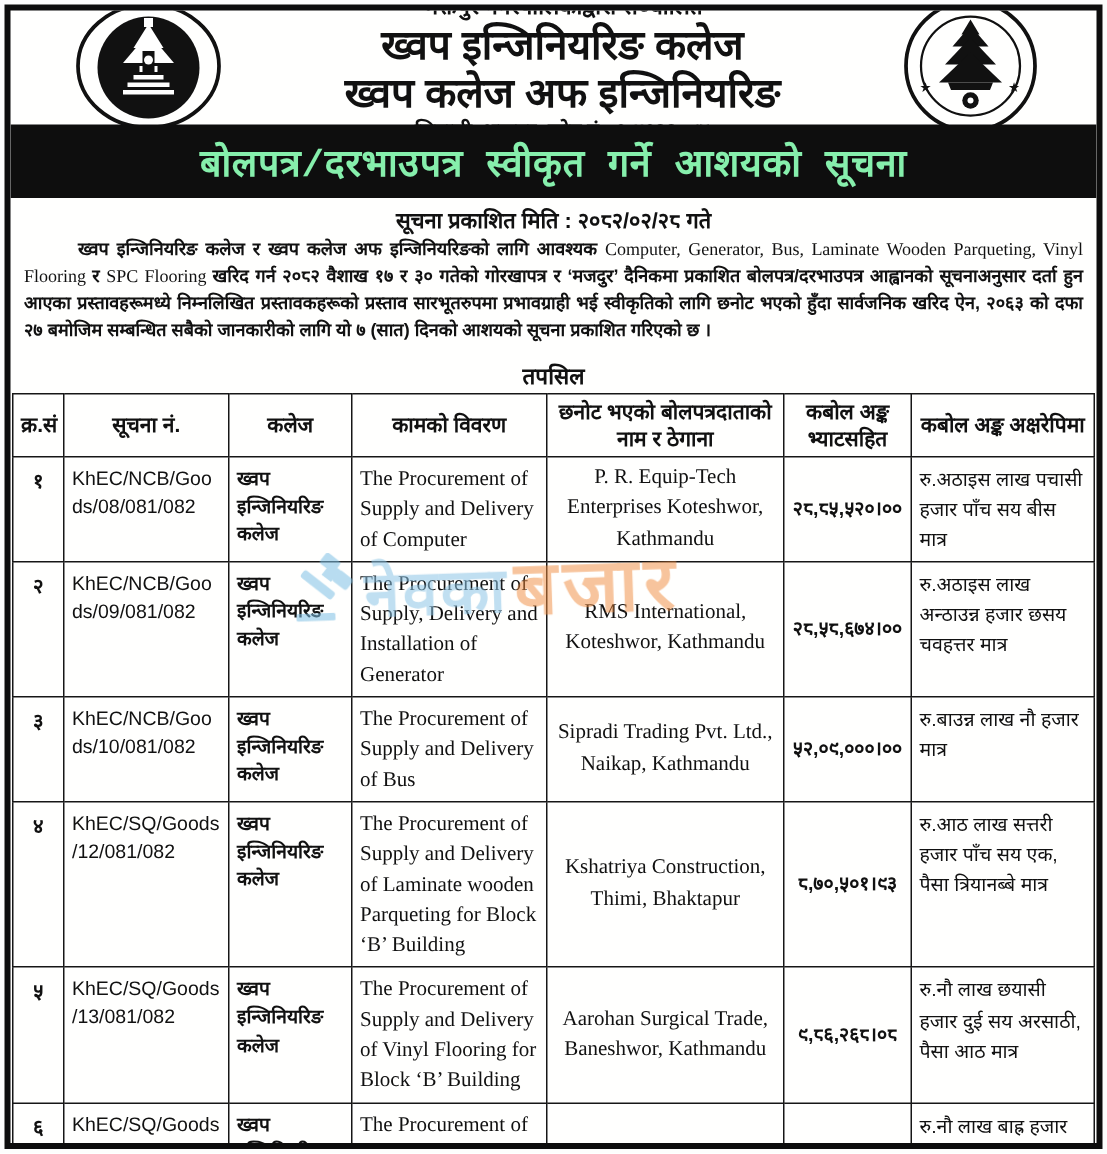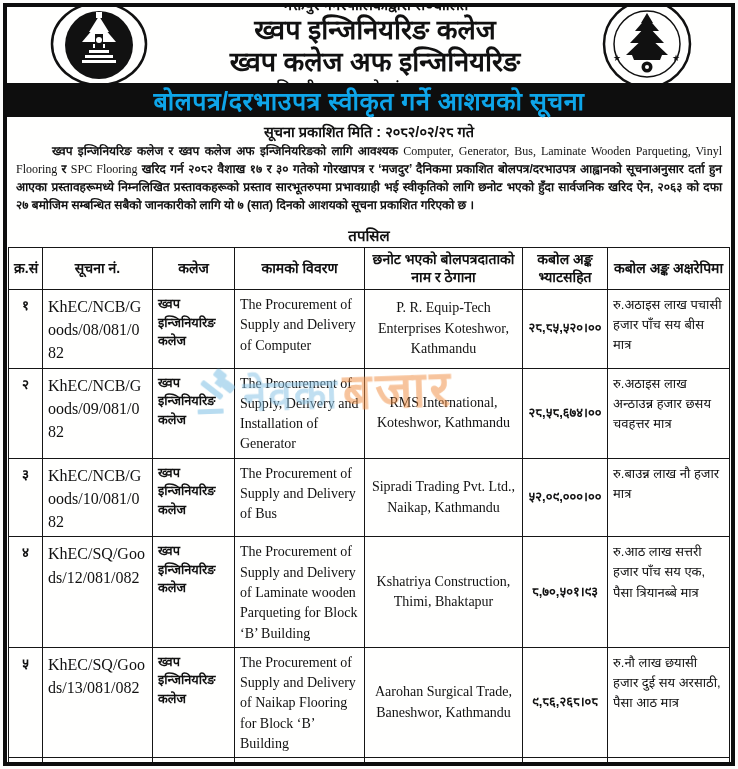--- a/index.html
+++ b/index.html
@@ -11,21 +11,21 @@
   
   .masthead { display:flex; align-items:center; justify-content:space-between; padding:3px 38px 1px 42px; height:76px; flex:0 0 auto; }
   .masthead-text { text-align:center; flex:1; line-height:1.18; }
   .tagline { font-size:15px; font-weight:700; }
   .college-1 { font-size:27px; font-weight:700; margin-top:1px; }
   .college-2 { font-size:27px; font-weight:700; }
   .address { font-size:14px; font-weight:700; margin-top:1px; }
   .logo { flex:0 0 auto; }
 
   
-  .title-bar { background:#0e0e0e; color:#0ea5e9; height:34px; flex:0 0 auto; display:flex; align-items:center; justify-content:center; font-size:25px; font-weight:700; letter-spacing:0.5px; }
+  .title-bar { background:#0e0e0e; color:#86efac; height:49px; flex:0 0 auto; display:flex; align-items:center; justify-content:center; font-size:25px; font-weight:700; letter-spacing:0.5px;font-family:Liberation Mono, monospace; }
 
   
   .notice { padding:4px 9px 2px 9px; flex:0 0 auto; }
   .date-line { text-align:center; font-weight:700; font-size:14.5px; margin-bottom:1px; }
   .notice-body { font-size:12px; line-height:1.5; text-align:justify; text-indent:36px; }
   .seg-np { font-weight:700; }
   .seg-en { font-family:"Liberation Serif","DejaVu Serif",serif; font-weight:400; }
   .table-caption { text-align:center; font-weight:700; font-size:15px; margin-top:11px; }
 
   
@@ -33,21 +33,21 @@
   table { width:100%; height:100%; border-collapse:collapse; table-layout:fixed; }
   th, td { border:1.6px solid #161616; padding:3px 5px; overflow:hidden; }
   thead tr { height:42px; }
   th { font-size:14px; font-weight:700; text-align:center; vertical-align:middle; line-height:1.25; }
   tbody tr:nth-child(1){height:60px} tbody tr:nth-child(2){height:54px}
   tbody tr:nth-child(3){height:52px} tbody tr:nth-child(4){height:90px}
   tbody tr:nth-child(5){height:77px} tbody tr:nth-child(6){height:74px}
   tbody tr:nth-child(7){height:52px}
   td { font-size:13.5px; vertical-align:top; line-height:1.45; }
   td.c-sn { text-align:center; font-weight:700; padding-top:6px; }
-  td.c-notice_no { font-family:Liberation Serif, serif; font-size:16px; overflow-wrap:anywhere; padding-top:5px; }
+  td.c-notice_no { font-family:Liberation Sans, sans-serif; font-size:13px; overflow-wrap:anywhere; padding-top:5px; }
   td.c-college { font-weight:700; font-size:12.8px; padding-top:5px; }
   td.c-work { font-family:"Liberation Serif","DejaVu Serif",serif; font-size:14px; padding-top:5px;margin-top:40px; }
   td.c-bidder { font-family:"Liberation Serif","DejaVu Serif",serif; font-size:14px; text-align:center; vertical-align:middle; }
   td.c-amount { font-weight:700; text-align:center; vertical-align:middle; font-size:13px; }
   td.c-amount_words { font-weight:400; font-size:13px; padding-top:5px; line-height:1.55; }
 
   
   .watermark { position:absolute; left:188px; top:350px; display:flex; align-items:center; gap:4px; pointer-events:none; transform:rotate(-2deg); filter:blur(0.5px); z-index:5; }
   .wm-blue { font-size:42px; font-weight:700; color:#8cc5e6; opacity:0.55; letter-spacing:2px; }
   .wm-orange { font-size:50px; font-weight:700; color:#f08a3c; opacity:0.5; letter-spacing:4px; }
@@ -162,21 +162,21 @@
               <td class="c-college">ख्वप इन्जिनियरिङ कलेज</td>
               <td class="c-work">The Procurement of Supply and Delivery of Laminate wooden Parqueting for Block ‘B’ Building</td>
               <td class="c-bidder">Kshatriya Construction, Thimi, Bhaktapur</td>
               <td class="c-amount">८,७०,५०१।९३</td>
               <td class="c-amount_words">रु.आठ लाख सत्तरी हजार पाँच सय एक, पैसा त्रियानब्बे मात्र</td>
             </tr>
             <tr>
               <td class="c-sn">५</td>
               <td class="c-notice_no">KhEC/SQ/Goods/13/081/082</td>
               <td class="c-college">ख्वप इन्जिनियरिङ कलेज</td>
-              <td class="c-work">The Procurement of Supply and Delivery of Naikap Flooring for Block ‘B’ Building</td>
+              <td class="c-work">The Procurement of Supply and Delivery of Vinyl Flooring for Block ‘B’ Building</td>
               <td class="c-bidder">Aarohan Surgical Trade, Baneshwor, Kathmandu</td>
               <td class="c-amount">९,८६,२६८।०८</td>
               <td class="c-amount_words">रु.नौ लाख छयासी हजार दुई सय अरसाठी, पैसा आठ मात्र</td>
             </tr>
             <tr>
               <td class="c-sn">६</td>
               <td class="c-notice_no">KhEC/SQ/Goods/14/081/082</td>
               <td class="c-college">ख्वप इन्जिनियरिङ कलेज</td>
               <td class="c-work">The Procurement of Supply and Delivery of SPC Flooring for Block ‘B’ Building</td>
               <td class="c-bidder">Techno Trade, New Plaza, Kathmandu</td>

